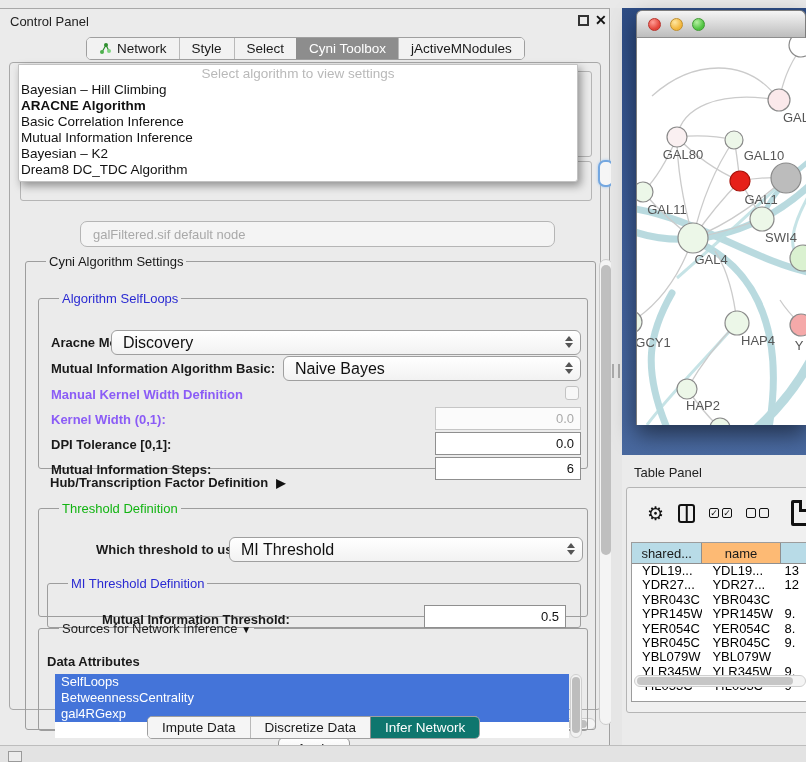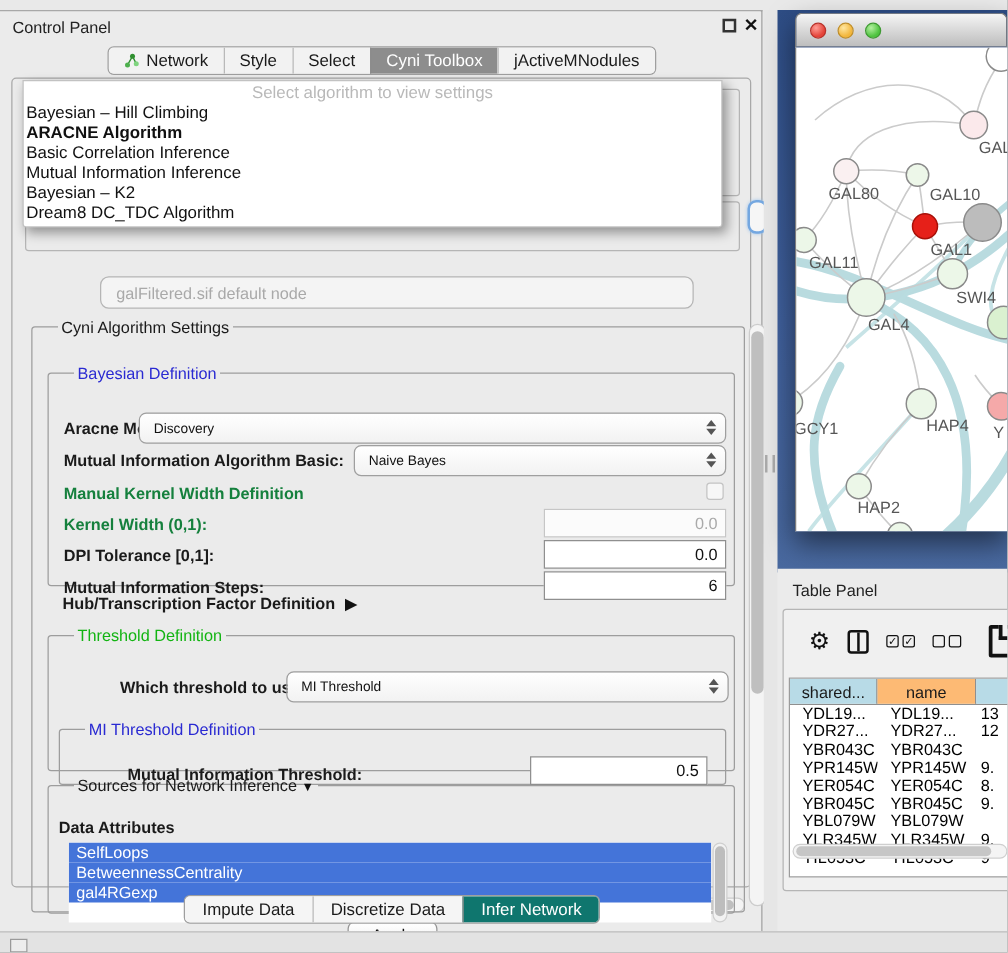--- a/index.html
+++ b/index.html
@@ -41,23 +41,23 @@
   #fs-cyni{left:15px;top:191px;width:571px;height:476px;}
   #fs-algo{left:12px;top:22px;width:550px;height:178px;}
   #fs-algo legend{color:#2a2ad2;}
   #fs-threshold{left:12px;top:232px;width:550px;height:116px;}
   #fs-threshold legend{color:#12b412;}
   #fs-mith{left:8px;top:60px;width:534px;height:52px;}
   #fs-mith legend{color:#2a2ad2;}
   #fs-sources{left:12px;top:352px;width:550px;height:110px;}
 
   .flabel{position:absolute;font-weight:bold;font-size:13px;color:#1a1a1a;white-space:nowrap;}
-  .flabel.dis{color:#15803d;}
+  .flabel.dis{color:#8b5cf6;}
   .combo{position:absolute;height:25px;background:linear-gradient(#ffffff,#f2f2f2);border:1px solid #9f9f9f;border-radius:6px;
-    display:flex;align-items:center;padding:0 22px 0 11px;font-size:11px;color:#111;}
+    display:flex;align-items:center;padding:0 22px 0 11px;font-size:16px;color:#111;}
   .spinner{position:absolute;right:7px;top:5px;display:flex;flex-direction:column;gap:2px;}
   .spinner i{width:0;height:0;border-left:4px solid transparent;border-right:4px solid transparent;display:block;}
   .spinner .up{border-bottom:5px solid #555;}
   .spinner .dn{border-top:5px solid #555;}
   .tfield{position:absolute;height:23px;background:#fff;border:1px solid #8f8f8f;text-align:right;padding:0 6px;line-height:22px;font-size:13px;color:#111;}
   .tfield.dis{color:#aaa;border-color:#c6c6c6;background:#fbfbfb;}
   .checkbox{position:absolute;width:14px;height:14px;border:1px solid #c3c3c3;border-radius:3px;background:#f7f7f7;}
   .tri-right{display:inline-block;font-size:12px;color:#111;margin-left:8px;}
   .tri-down{font-size:10px;color:#111;}
 
@@ -171,21 +171,21 @@
           <div class="thumb"></div>
         </div>
       <div id="settings-hscroll" class="abs">
           <div class="thumb"></div>
         </div>
 
       <fieldset id="fs-cyni">
         <legend>Cyni Algorithm Settings</legend>
 
         <fieldset id="fs-algo">
-          <legend>Bayesian Definition</legend>
+          <legend>Algorithm SelfLoops</legend>
           <span class="flabel" style="left:12px;top:29px;">Aracne Mode:</span>
           <div class="combo" style="left:72px;top:24px;width:470px;">
             <span>Discovery</span>
             <span class="spinner">
                 <i class="up"></i>
                 <i class="dn"></i>
               </span>
           </div>
           <span class="flabel" style="left:12px;top:55px;">Mutual Information Algorithm Basic:</span>
           <div class="combo" style="left:244px;top:50px;width:298px;">

